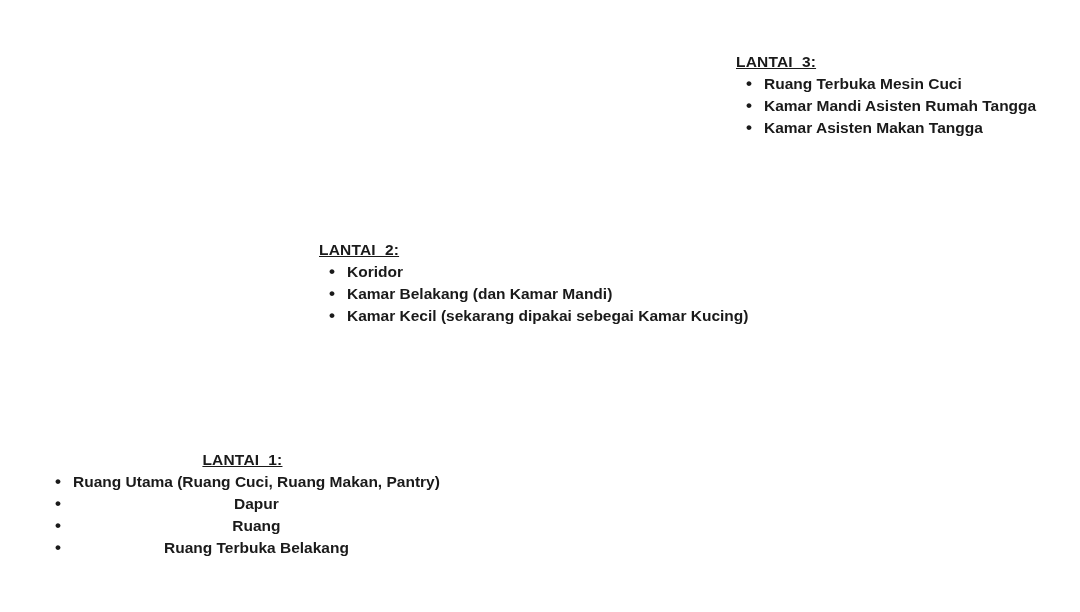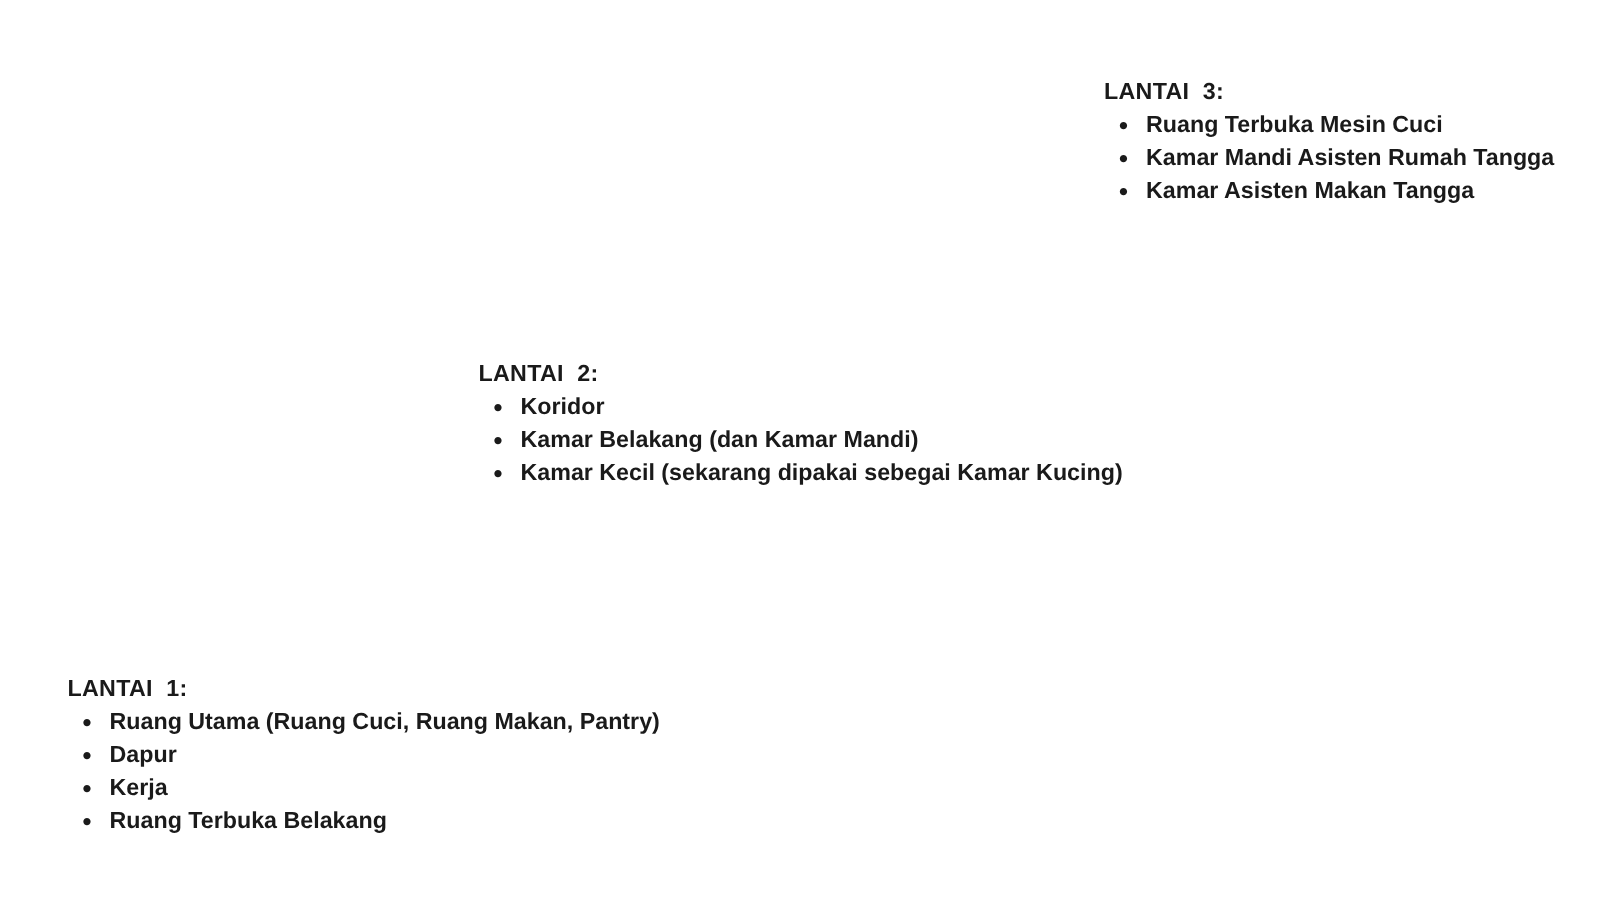--- a/index.html
+++ b/index.html
@@ -17,20 +17,21 @@
   }
   .floor-block {
     position: absolute;
     font-size: 15.5px;
     font-weight: 700;
     line-height: 22px;
   }
   .floor-title {
     white-space: pre;       
     letter-spacing: 0.2px;
+    text-decoration: underline;
   }
   .floor-list {
     list-style: none;
     margin: 0;
     padding: 0;
   }
   .floor-list li {
     position: relative;
     padding-left: 28px;
     white-space: pre;
@@ -39,21 +40,21 @@
     content: "\2022";
     position: absolute;
     left: 10px;
     top: 0;
     font-size: 17px;
     line-height: 22px;
   }
   
   #floor-3 { top: 51px;  left: 736px; }
   #floor-2 { top: 239px; left: 319px; }
-  #floor-1 { top: 449px; left: 45px;  }
+  #floor-1 { top: 449px; left: 45px; text-align: center;  }
 </style>
 </head>
 <body>
 
 <section id="floor-3" class="floor-block">
   <div class="floor-title">LANTAI  3:</div>
   <ul class="floor-list">
 
       <li>Ruang Terbuka Mesin Cuci</li>
 
@@ -78,17 +79,17 @@
 </section>
 
 <section id="floor-1" class="floor-block">
   <div class="floor-title">LANTAI  1:</div>
   <ul class="floor-list">
 
       <li>Ruang Utama (Ruang Cuci, Ruang Makan, Pantry)</li>
 
       <li>Dapur</li>
 
-      <li>Kerja</li>
+      <li>Ruang</li>
 
       <li>Ruang Terbuka Belakang</li>
     </ul>
 </section>
 
 </body></html>

